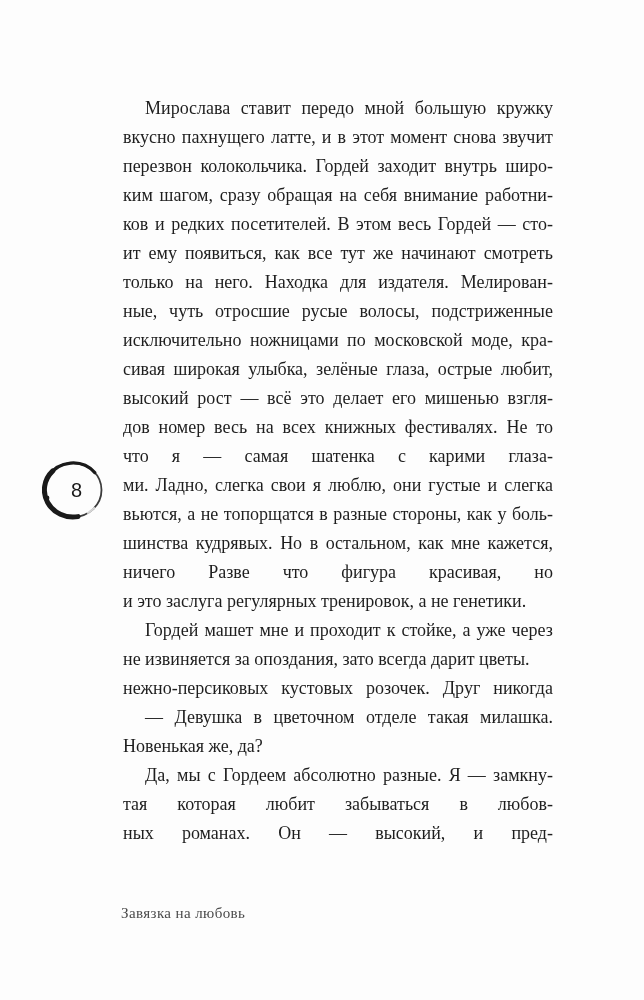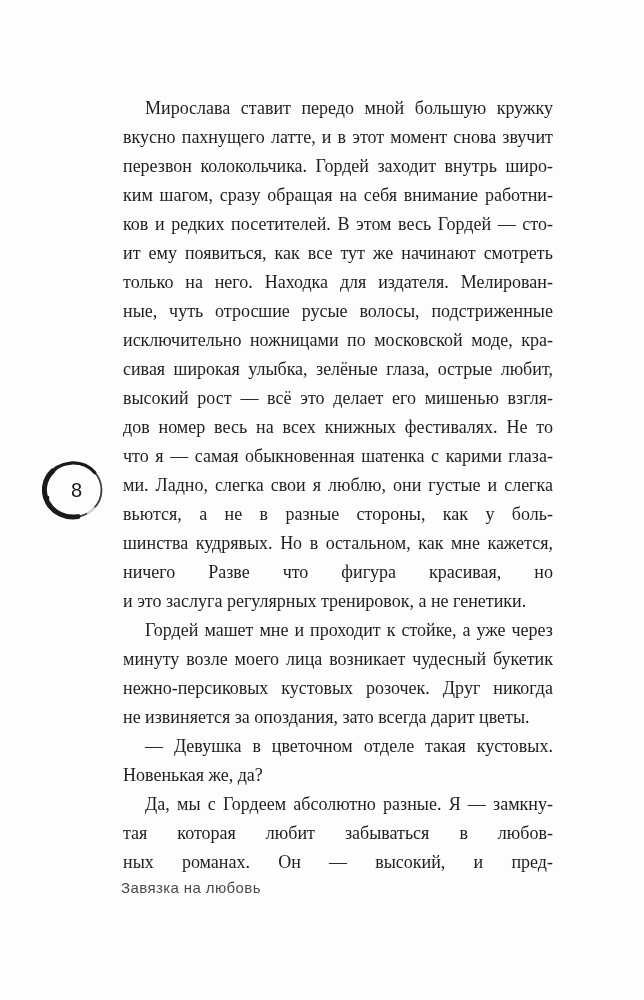--- a/index.html
+++ b/index.html
@@ -52,22 +52,22 @@
     left: 3px; top: 50%;
     width: 100%;
     transform: translateY(-54%);
     text-align: center;
     font-family: "Liberation Sans", "DejaVu Sans", sans-serif;
     font-size: 20px;
     color: var(--ink_stamp);
   }
   .footer {
     position: absolute;
-    left: 121px; top: 879px;
-    font-family: Liberation Sans, sans-serif;
+    left: 121px; top: 905px;
+    font-family: Liberation Serif, serif;
     font-size: 15px;
     letter-spacing: 0.4px;
     color: var(--ink_footer);
   }
 </style>
 </head>
 <body>
 
 <div class="page">
 
@@ -197,21 +197,20 @@
         <span>книжных</span>
         <span>фестивалях.</span>
         <span>Не</span>
         <span>то</span>
       </div>
       <div class="line just">
         <span>что</span>
         <span>я</span>
         <span>—</span>
         <span>самая</span>
-        <span>обыкновенная</span>
         <span>шатенка</span>
         <span>с</span>
         <span>карими</span>
         <span>глаза-</span>
       </div>
       <div class="line just">
         <span>ми.</span>
         <span>Ладно,</span>
         <span>слегка</span>
         <span>свои</span>
@@ -219,20 +218,21 @@
         <span>люблю,</span>
         <span>они</span>
         <span>густые</span>
         <span>и</span>
         <span>слегка</span>
       </div>
       <div class="line just">
         <span>вьются,</span>
         <span>а</span>
         <span>не</span>
+        <span>топорщатся</span>
         <span>в</span>
         <span>разные</span>
         <span>стороны,</span>
         <span>как</span>
         <span>у</span>
         <span>боль-</span>
       </div>
       <div class="line just">
         <span>шинства</span>
         <span>кудрявых.</span>
@@ -257,45 +257,36 @@
         <span>машет</span>
         <span>мне</span>
         <span>и</span>
         <span>проходит</span>
         <span>к</span>
         <span>стойке,</span>
         <span>а</span>
         <span>уже</span>
         <span>через</span>
       </div>
-      <div class="line just">
-        <span>минуту</span>
-        <span>возле</span>
-        <span>моего</span>
-        <span>лица</span>
-        <span>возникает</span>
-        <span>чудесный</span>
-        <span>букетик</span>
-      </div>
+      <div class="line left">не извиняется за опоздания, зато всегда дарит цветы.</div>
       <div class="line just">
         <span>нежно-персиковых</span>
         <span>кустовых</span>
         <span>розочек.</span>
         <span>Друг</span>
         <span>никогда</span>
       </div>
-      <div class="line left">не извиняется за опоздания, зато всегда дарит цветы.</div>
       <div class="line just indent">
         <span>—</span>
         <span>Девушка</span>
         <span>в</span>
         <span>цветочном</span>
         <span>отделе</span>
         <span>такая</span>
-        <span>кустовых.</span>
+        <span>милашка.</span>
       </div>
       <div class="line left">Новенькая же, да?</div>
       <div class="line just indent">
         <span>Да,</span>
         <span>мы</span>
         <span>с</span>
         <span>Гордеем</span>
         <span>абсолютно</span>
         <span>разные.</span>
         <span>Я</span>

